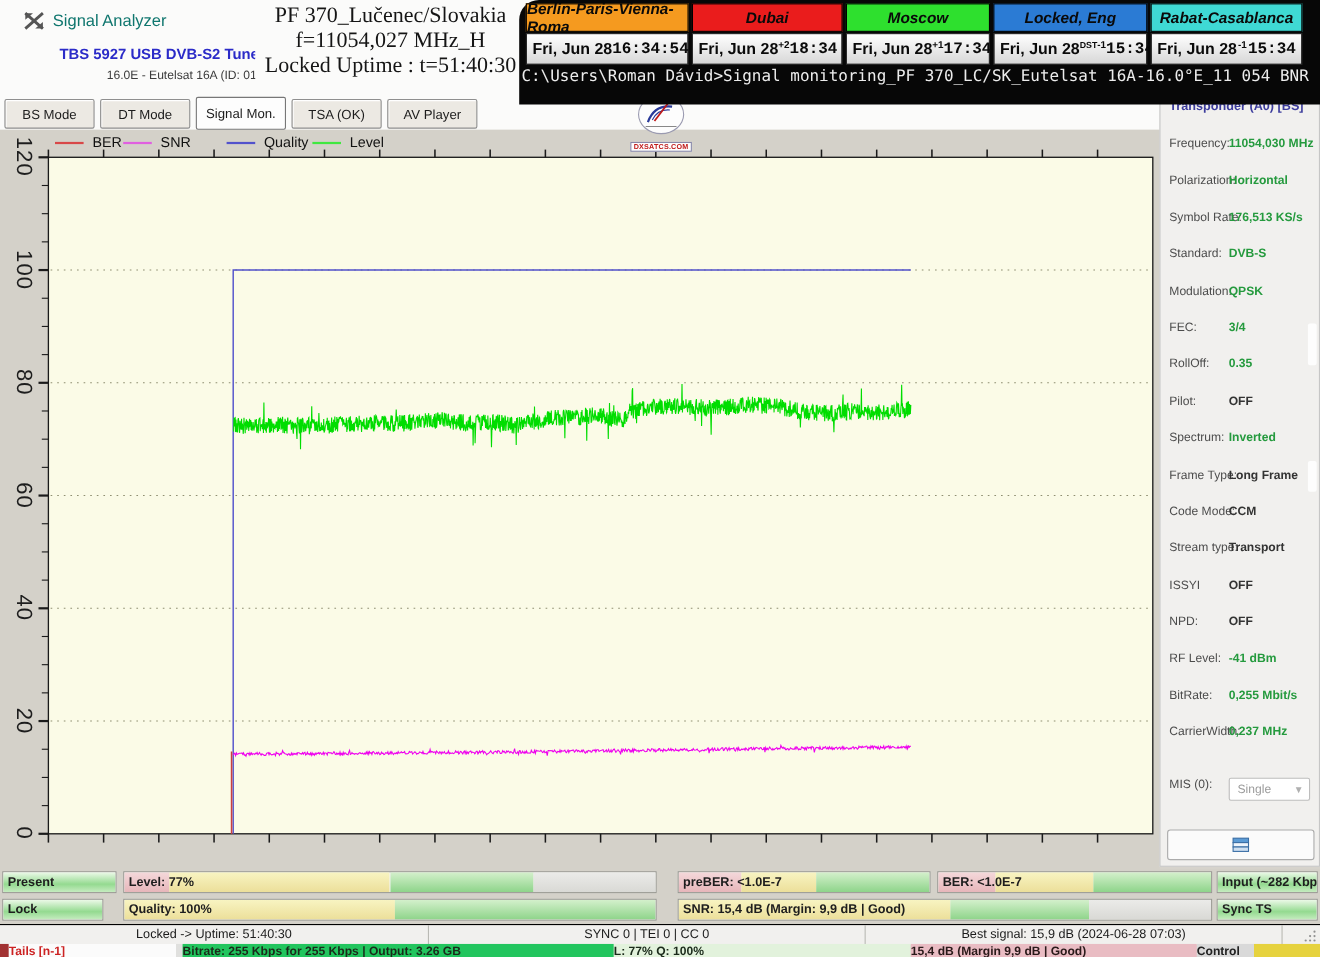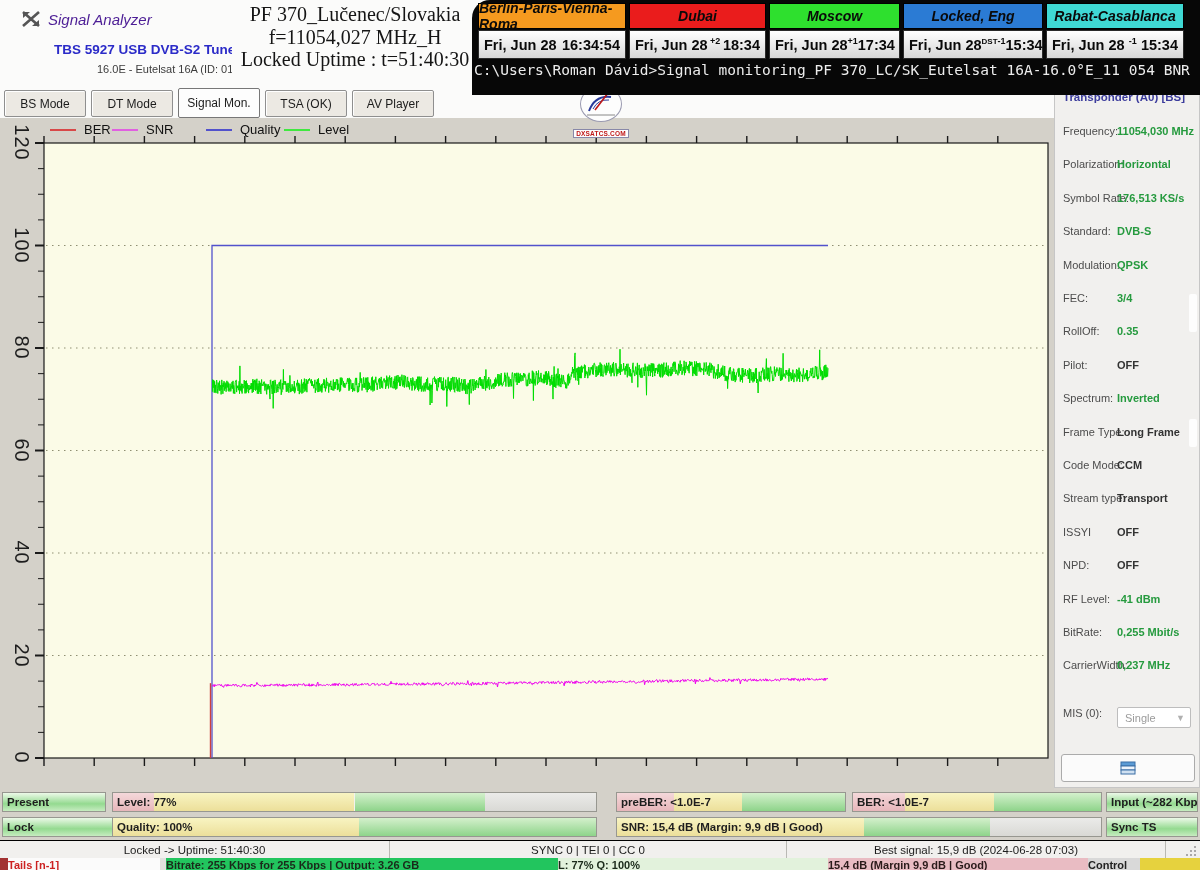--- a/index.html
+++ b/index.html
@@ -1,34 +1,34 @@
 <!DOCTYPE html>
 <html><head>
 <meta charset="utf-8">
 <style>
   html,body{margin:0;padding:0;}
   body{width:1200px;height:870px;overflow:hidden;background:#d6d3cc;font-family:"Liberation Sans",sans-serif;position:relative;}
   #app{position:absolute;inset:0;width:1200px;height:870px;background:#d6d3cc;}
   
   #topbar{position:absolute;left:0;top:0;width:1200px;height:118px;background:#fbfbfa;}
-  #win-title{position:absolute;left:48px;top:11px;font-size:15px;color:#4c1d95;font-style:italic;}
+  #win-title{position:absolute;left:48px;top:11px;font-size:15px;color:#0f766e;}
   #win-icon{position:absolute;left:20px;top:8px;width:22px;height:22px;}
   #tuner-name{position:absolute;left:54px;top:42px;font-size:13.5px;font-weight:bold;color:#2b2bc8;}
   #tuner-details{position:absolute;left:97px;top:63px;font-size:11px;color:#3c3c3c;}
   #overlay-text{position:absolute;left:232px;top:0px;width:246px;height:92px;text-align:center;font-family:"Liberation Serif",serif;font-size:20px;color:#151515;line-height:22.5px;padding-top:3px;background:#fbfbfa;}
   
   #console-panel{position:absolute;left:472px;top:0;width:728px;height:95px;background:#070707;border-top-left-radius:18px;z-index:6;}
   #clocks{position:absolute;left:6px;top:3px;width:718px;height:56px;display:flex;gap:3px;}
   .clock{display:flex;flex-direction:column;gap:1px;}
   .clock-head{height:24px;border:1px solid #000;display:flex;align-items:center;justify-content:center;font-size:14px;font-weight:bold;font-style:italic;color:#0a0a0a;}
   .clock-time{height:27px;background:linear-gradient(#ffffff,#d7d7d7);border:1px solid #2a2a2a;display:flex;align-items:center;font-size:14.5px;font-weight:bold;color:#0a0a0a;padding:0 5px;}
   .clock-date{flex:0 0 auto;}
   .clock-off{flex:1;text-align:center;font-size:9px;position:relative;top:-4px;}
   .clock-off .pfx{font-size:8px;letter-spacing:0;}
-  .clock-hhmm{flex:0 0 auto;}
+  .clock-hhmm{flex:0 0 auto;font-family:Liberation Mono, monospace;}
   #console-line{position:absolute;left:2px;top:62px;width:722px;height:24px;color:#ececec;font-family:"DejaVu Sans Mono",monospace;font-size:14.5px;white-space:nowrap;overflow:hidden;}
   
   #tabs{position:absolute;left:4px;top:90px;height:28px;display:flex;gap:5px;z-index:2;}
   .tab{width:80px;height:25px;background:#ece9e3;border:1px solid #8f8f8f;border-radius:2px;box-shadow:inset 1px 1px 0 #fff;display:flex;align-items:center;justify-content:center;font-size:12px;color:#1c1c1c;cursor:pointer;}
   .tab.active{background:#fdfdfd;height:28px;margin-top:-2px;box-shadow:none;border-color:#777;}
   
   #chart-region{position:absolute;left:0;top:118px;width:1050px;height:672px;background:#d4d1c9;}
   #legend{position:absolute;left:0;top:4px;width:700px;height:18px;}
   .lg-item{position:absolute;top:0;display:flex;align-items:center;gap:8px;font-size:13px;color:#111;}
   .lg-dash{width:26px;height:2px;}
@@ -379,21 +379,21 @@
       <div class="bar" style="left: 852px; width: 250px; top: 2px;">
         <div class="seg seg-pink" style="left: 0%; width: 21%;"></div>
         <div class="seg seg-yellow" style="left: 21%; width: 36%;"></div>
         <div class="seg seg-green" style="left: 57%; width: 43%;"></div>
         <div class="bar-label">BER: &lt;1.0E-7</div>
       </div>
       <div class="bar" style="left: 1106px; width: 92px; top: 2px;">
         <div class="seg seg-greenbar" style="left: 0%; width: 100%;"></div>
         <div class="bar-label">Input (~282 Kbps)</div>
       </div>
-      <div class="bar" style="left: 2px; width: 120px; top: 27px;">
+      <div class="bar" style="left: 2px; width: 92px; top: 27px;">
         <div class="seg seg-greenbar" style="left: 0%; width: 100%;"></div>
         <div class="bar-label">Lock</div>
       </div>
       <div class="bar" style="left: 112px; width: 485px; top: 27px;">
         <div class="seg seg-yellow" style="left: 0%; width: 51%;"></div>
         <div class="seg seg-green" style="left: 51%; width: 49%;"></div>
         <div class="bar-label">Quality: 100%</div>
       </div>
       <div class="bar" style="left: 616px; width: 486px; top: 27px;">
         <div class="seg seg-yellow" style="left: 0%; width: 51%;"></div>

